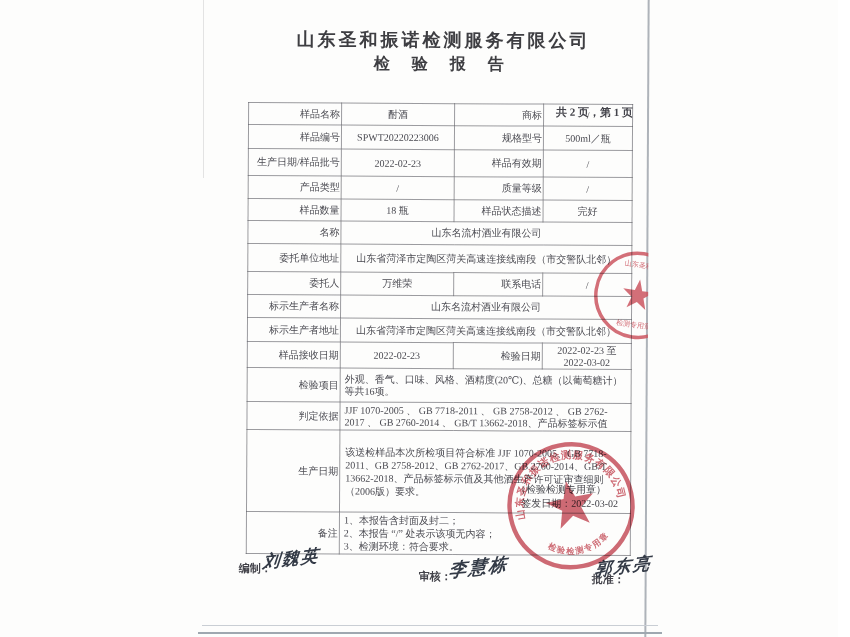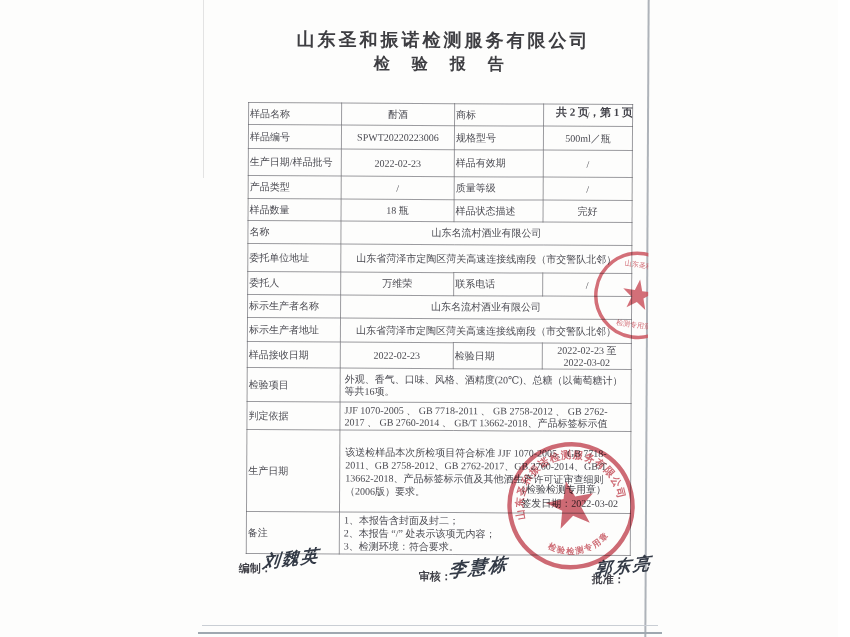--- a/index.html
+++ b/index.html
@@ -20,21 +20,21 @@
   .report-title{position:absolute;left:250px;top:54px;width:384px;text-align:center;
     font-size:16px;font-weight:bold;letter-spacing:9px;color:#3e3e42;}
   .report-no{position:absolute;left:258px;top:81px;font-size:11px;font-weight:bold;color:#43434a;}
   .page-indicator{position:absolute;left:500px;top:104px;width:132px;text-align:right;
     font-size:11px;font-weight:bold;color:#43434a;}
 
   
   table.report{position:absolute;left:247px;top:103px;width:384px;border-collapse:collapse;
     table-layout:fixed;font-size:10px;color:#4b4b52;}
   table.report td{border:1px solid rgba(95,95,102,0.62);vertical-align:middle;overflow:hidden;}
-  td.lbl{text-align:left;white-space:nowrap;padding:0 1px;font-size:10px;}
+  td.lbl{text-align:right;white-space:nowrap;padding:0 1px;font-size:10px;}
   td.val{text-align:center;padding:0 2px;}
   td.valL{text-align:left;padding:1px 4px;line-height:12px;}
   tr.h22{height:22px;} tr.h24{height:24px;} tr.h27{height:27px;} tr.h23{height:23px;}
   tr.h26{height:26px;} tr.h28{height:28px;} tr.h34{height:34px;} tr.h82{height:82px;}
   tr.h38{height:38px;}
   .two-line{line-height:12px;}
   td.concl{position:relative;vertical-align:top;}
   .concl-text{padding:2px 4px;line-height:13px;text-align:left;}
   .stamp-note{position:absolute;right:24px;bottom:16px;font-size:10px;color:#3f3f45;}
   .issue-date{position:absolute;right:12px;bottom:2px;font-size:10px;color:#3f3f45;}

